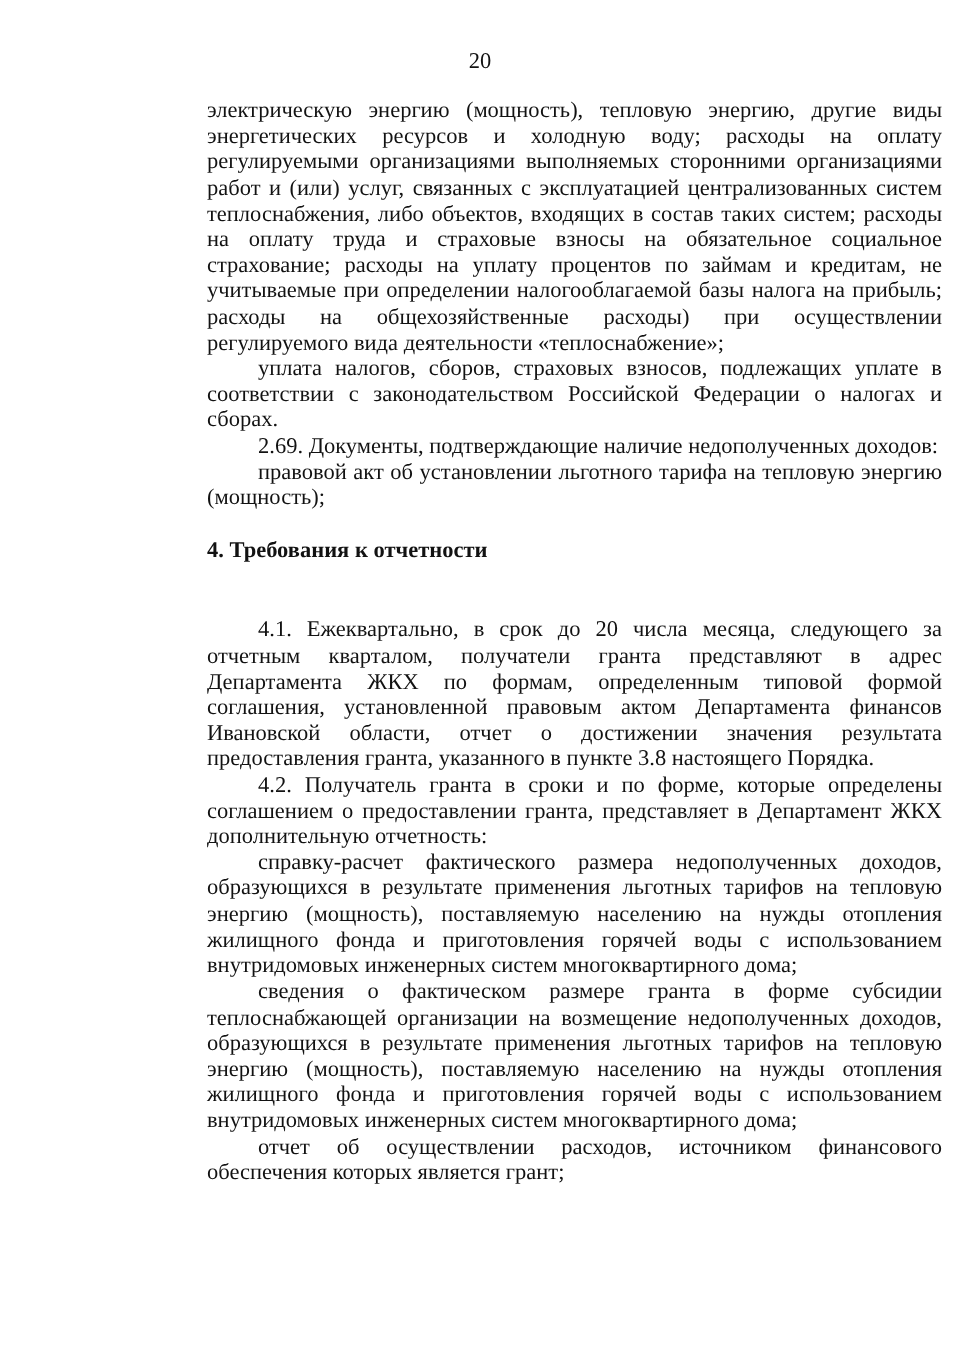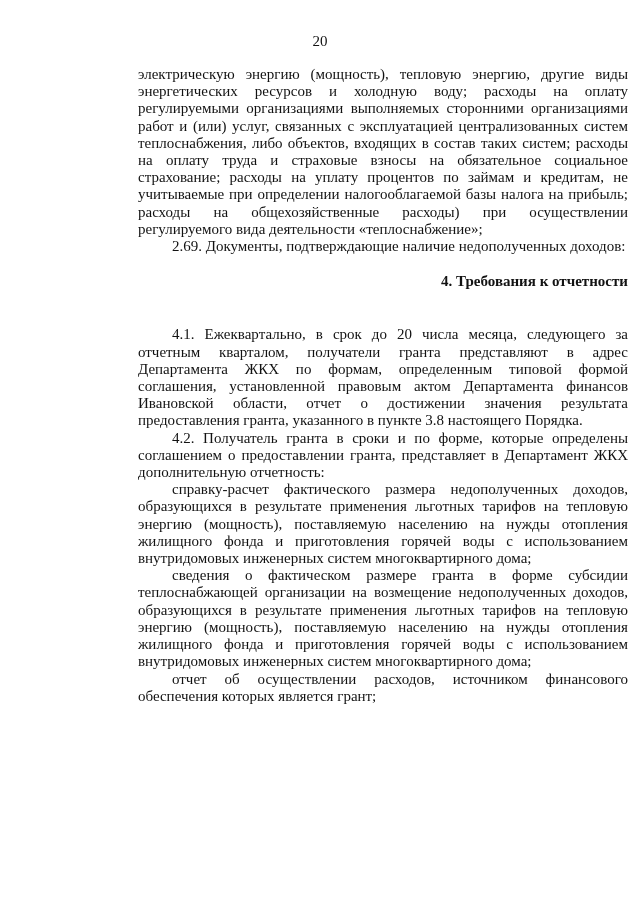--- a/index.html
+++ b/index.html
@@ -41,33 +41,35 @@
   }
   .para {
     margin: 0;
     padding: 0;
   }
   .para.indent {
     text-indent: 34px;
   }
   .heading {
     font-weight: bold;
-    text-align: right;
+    text-align: left;
     text-indent: 0;
     margin: 18px 0 36px 0;
   }
 </style>
 </head>
 <body>
 
 <div class="page">
   <div class="page-number">20</div>
   <div class="doc-body" id="doc-body">
       <div class="para">электрическую энергию (мощность), тепловую энергию, другие виды энергетических ресурсов и холодную воду; расходы на оплату регулируемыми организациями выполняемых сторонними организациями работ и (или) услуг, связанных с эксплуатацией централизованных систем теплоснабжения, либо объектов, входящих в состав таких систем; расходы на оплату труда и страховые взносы на обязательное социальное страхование; расходы на уплату процентов по займам и кредитам, не учитываемые при определении налогооблагаемой базы налога на прибыль; расходы на общехозяйственные расходы) при осуществлении регулируемого вида деятельности «теплоснабжение»;</div>
+      <div class="para indent">уплата налогов, сборов, страховых взносов, подлежащих уплате в соответствии с законодательством Российской Федерации о налогах и сборах.</div>
       <div class="para indent">2.69. Документы, подтверждающие наличие недополученных доходов:</div>
+      <div class="para indent">правовой акт об установлении льготного тарифа на тепловую энергию (мощность);</div>
       <div class="heading">4. Требования к отчетности</div>
       <div class="para indent">4.1. Ежеквартально, в срок до 20 числа месяца, следующего за отчетным кварталом, получатели гранта представляют в адрес Департамента ЖКХ по формам, определенным типовой формой соглашения, установленной правовым актом Департамента финансов Ивановской области, отчет о достижении значения результата предоставления гранта, указанного в пункте 3.8 настоящего Порядка.</div>
       <div class="para indent">4.2. Получатель гранта в сроки и по форме, которые определены соглашением о предоставлении гранта, представляет в Департамент ЖКХ дополнительную отчетность:</div>
       <div class="para indent">справку-расчет фактического размера недополученных доходов, образующихся в результате применения льготных тарифов на тепловую энергию (мощность), поставляемую населению на нужды отопления жилищного фонда и приготовления горячей воды с использованием внутридомовых инженерных систем многоквартирного дома;</div>
       <div class="para indent">сведения о фактическом размере гранта в форме субсидии теплоснабжающей организации на возмещение недополученных доходов, образующихся в результате применения льготных тарифов на тепловую энергию (мощность), поставляемую населению на нужды отопления жилищного фонда и приготовления горячей воды с использованием внутридомовых инженерных систем многоквартирного дома;</div>
       <div class="para indent">отчет об осуществлении расходов, источником финансового обеспечения которых является грант;</div>
     </div>
 </div>
 
 </body></html>

